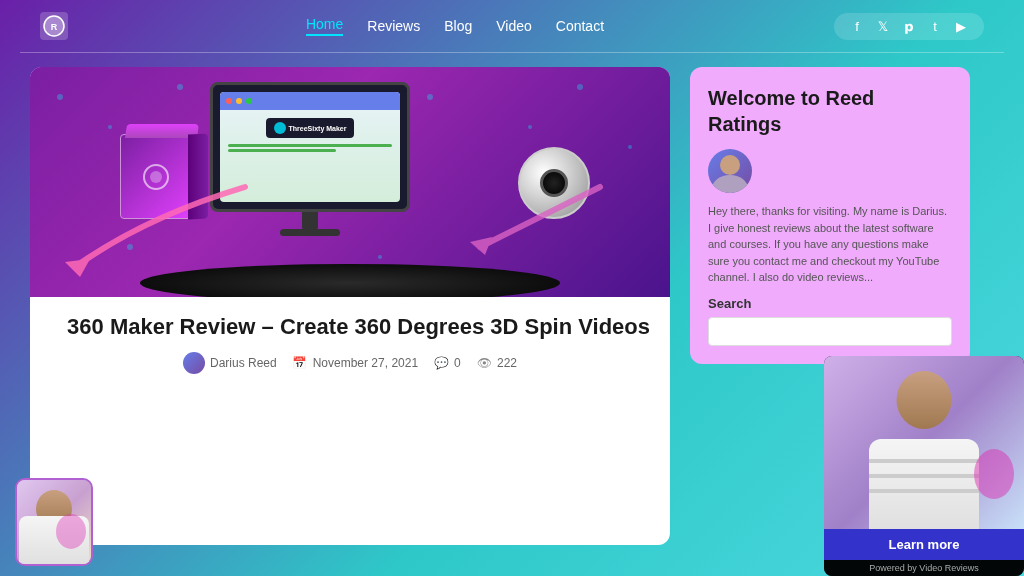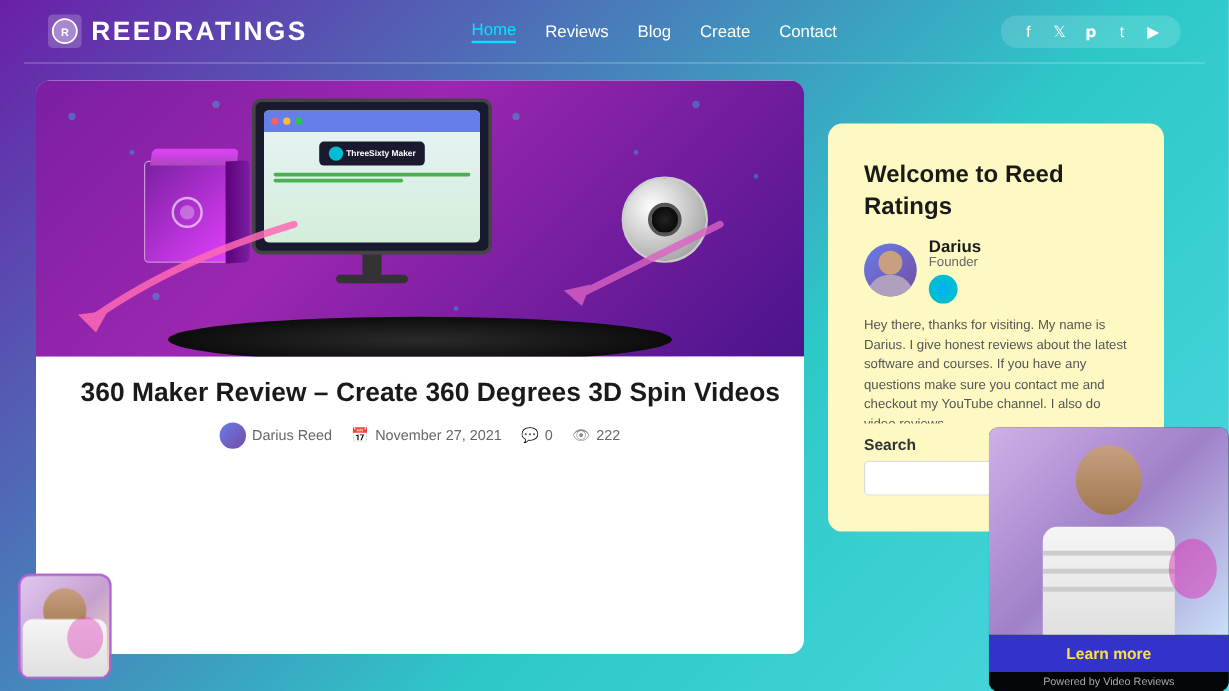--- a/index.html
+++ b/index.html
@@ -155,25 +155,24 @@
 
     
     .sidebar {
       width: 280px;
       display: flex;
       flex-direction: column;
       gap: 14px;
       flex-shrink: 0;
     }
     .sidebar-card {
-      background: #fef9c3;
+      background: #f0abfc;
       border-radius: 12px;
-      padding: 30px;
+      padding: 18px;
       position: relative;
-      margin-top: 36px;
     }
     .sidebar-title {
       font-size: 20px;
       font-weight: 800;
       color: #1a1a1a;
       margin-bottom: 12px;
       line-height: 1.3;
     }
     .author-row {
       display: flex;
@@ -302,30 +301,27 @@
 <body>
 
 <header class="header">
   <div class="logo">
     <div class="logo-icon">
       <svg width="28" height="28" viewBox="0 0 28 28">
         <circle cx="14" cy="14" r="10" fill="rgba(255,255,255,0.3)" stroke="white" stroke-width="1.5"></circle>
         <text x="14" y="18" text-anchor="middle" font-size="9" fill="white" font-weight="bold">R</text>
       </svg>
     </div>
-    <span class="logo-text">
-      <span class="reed">Reed</span><span class="ratings">Ratings</span>
-    </span>
   </div>
 
   <nav>
     <a href="#" class="nav-link active">Home</a>
     <a href="#" class="nav-link">Reviews</a>
     <a href="#" class="nav-link">Blog</a>
-    <a href="#" class="nav-link">Create</a>
+    <a href="#" class="nav-link">Video</a>
     <a href="#" class="nav-link">Contact</a>
   </nav>
 
   <div class="social-icons">
     <span class="social-icon">f</span>
     <span class="social-icon">𝕏</span>
     <span class="social-icon">𝗽</span>
     <span class="social-icon">t</span>
     <span class="social-icon">▶</span>
   </div>
@@ -430,25 +426,20 @@
   <div class="sidebar">
     <div class="sidebar-card">
       <h3 class="sidebar-title">Welcome to Reed Ratings</h3>
       <div class="author-row">
         <div class="author-avatar">
           <svg width="44" height="44" viewBox="0 0 44 44">
             <circle cx="22" cy="16" r="10" fill="#c8a080"></circle>
             <ellipse cx="22" cy="40" rx="18" ry="14" fill="#b0a0c0"></ellipse>
           </svg>
         </div>
-        <div class="author-info">
-          <div class="author-name">Darius</div>
-          <div class="author-role">Founder</div>
-          <button class="author-icon-btn">🌐</button>
-        </div>
       </div>
       <p class="sidebar-text">Hey there, thanks for visiting. My name is Darius. I give honest reviews about the latest software and courses. If you have any questions make sure you contact me and checkout my YouTube channel. I also do video reviews...</p>
       <div class="search-label">Search</div>
       <input type="text" class="search-input" style="">
     </div>
   </div>
 </div>
 
 <div class="video-overlay" style="position:fixed;bottom:0;right:0;width:200px;height:220px;border-radius:8px;overflow:hidden;z-index:20;">
   <div class="video-content" style="flex:1;position:relative;height:175px;background:linear-gradient(135deg,#d0b0e8,#a080c8,#c8e0f8);">
@@ -459,21 +450,21 @@
 
       <div style="position:absolute;bottom:0;left:50%;transform:translateX(-50%);width:110px;height:90px;overflow:hidden;border-radius:12px 12px 0 0;">
         <div style="width:100%;height:4px;background:#ccc;position:absolute;top:20px;"></div>
         <div style="width:100%;height:4px;background:#ccc;position:absolute;top:35px;"></div>
         <div style="width:100%;height:4px;background:#ccc;position:absolute;top:50px;"></div>
       </div>
 
       <div style="width:40px;height:50px;background:rgba(220,50,180,0.5);border-radius:50%;position:absolute;bottom:30px;right:10px;"></div>
     </div>
   </div>
-  <button class="video-footer" style="background:#3333cc;color:#fde047;border:none;width:100%;padding:8px;font-size:13px;font-weight:600;cursor:pointer;">Learn more</button>
+  <button class="video-footer" style="background:#3333cc;color:#ffffff;border:none;width:100%;padding:8px;font-size:13px;font-weight:600;cursor:pointer;">Learn more</button>
   <div class="video-powered" style="background:rgba(0,0,0,0.8);color:#aaa;font-size:9px;padding:3px;text-align:center;">Powered by Video Reviews</div>
 </div>
 
 <div class="bl-avatar" style="position:fixed;bottom:10px;left:15px;width:78px;height:88px;border-radius:10px;overflow:hidden;border:2px solid #b060d0;z-index:30;">
   <div style="width:100%;height:100%;background:linear-gradient(135deg,#e0c8f0,#c8a0d0,#f0e0c0);position:relative;">
     <div style="width:36px;height:38px;background:linear-gradient(to bottom,#c8a080,#a07850);border-radius:50%;position:absolute;top:10px;left:50%;transform:translateX(-50%);"></div>
     <div style="width:70px;height:48px;background:linear-gradient(to bottom,#f5f5f5,#e0e0e0);border-radius:8px 8px 0 0;position:absolute;bottom:0;left:50%;transform:translateX(-50%);"></div>
     <div style="width:30px;height:35px;background:rgba(220,50,180,0.4);border-radius:50%;position:absolute;bottom:15px;right:5px;"></div>
   </div>
 </div>

